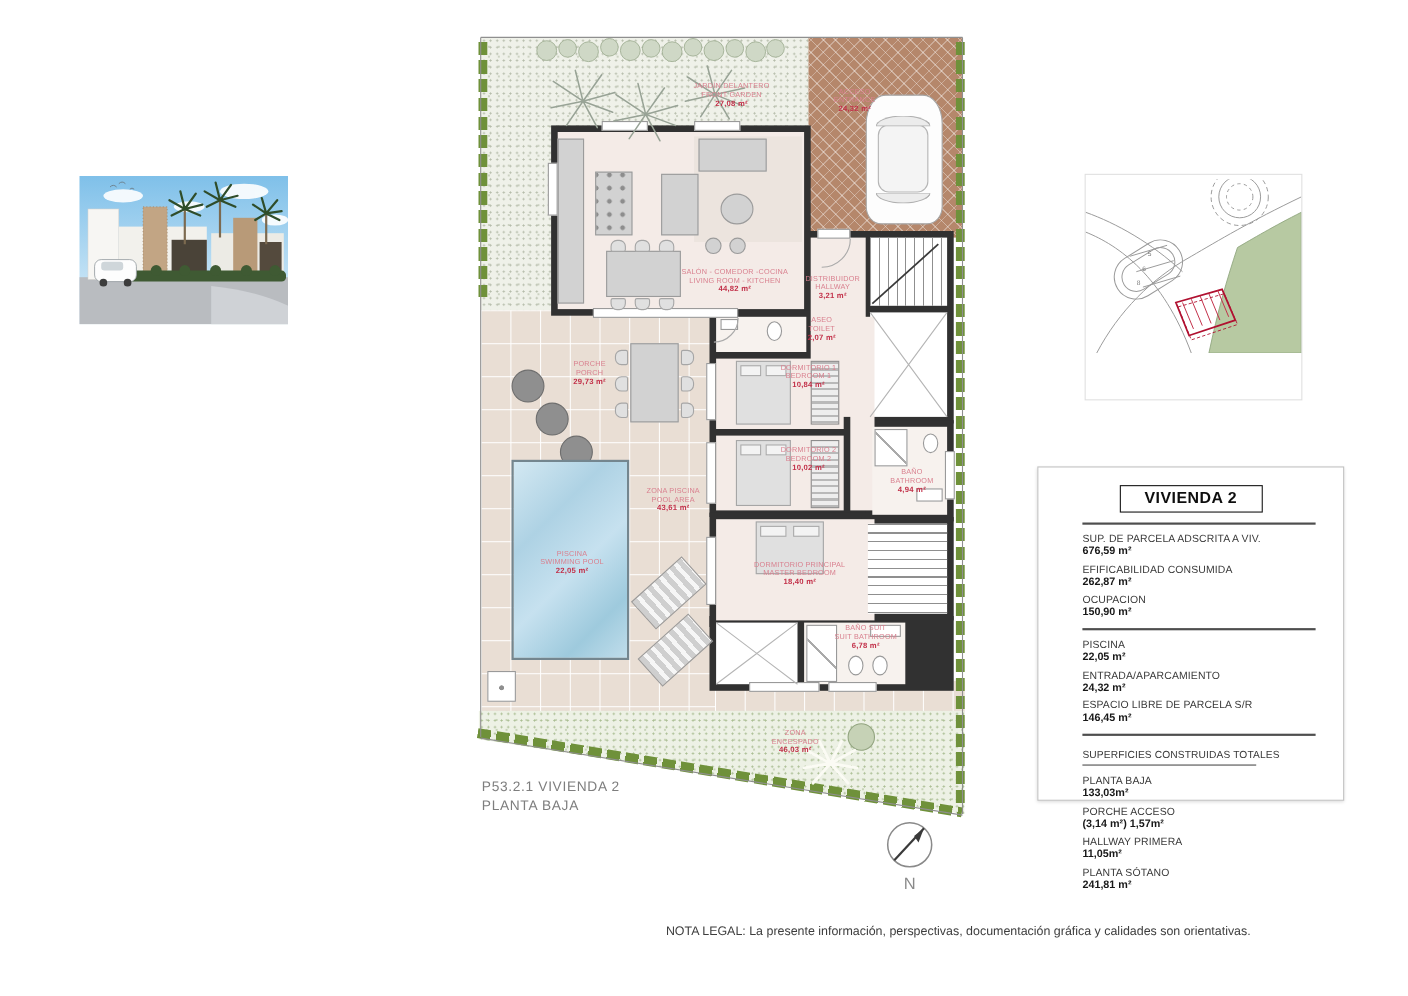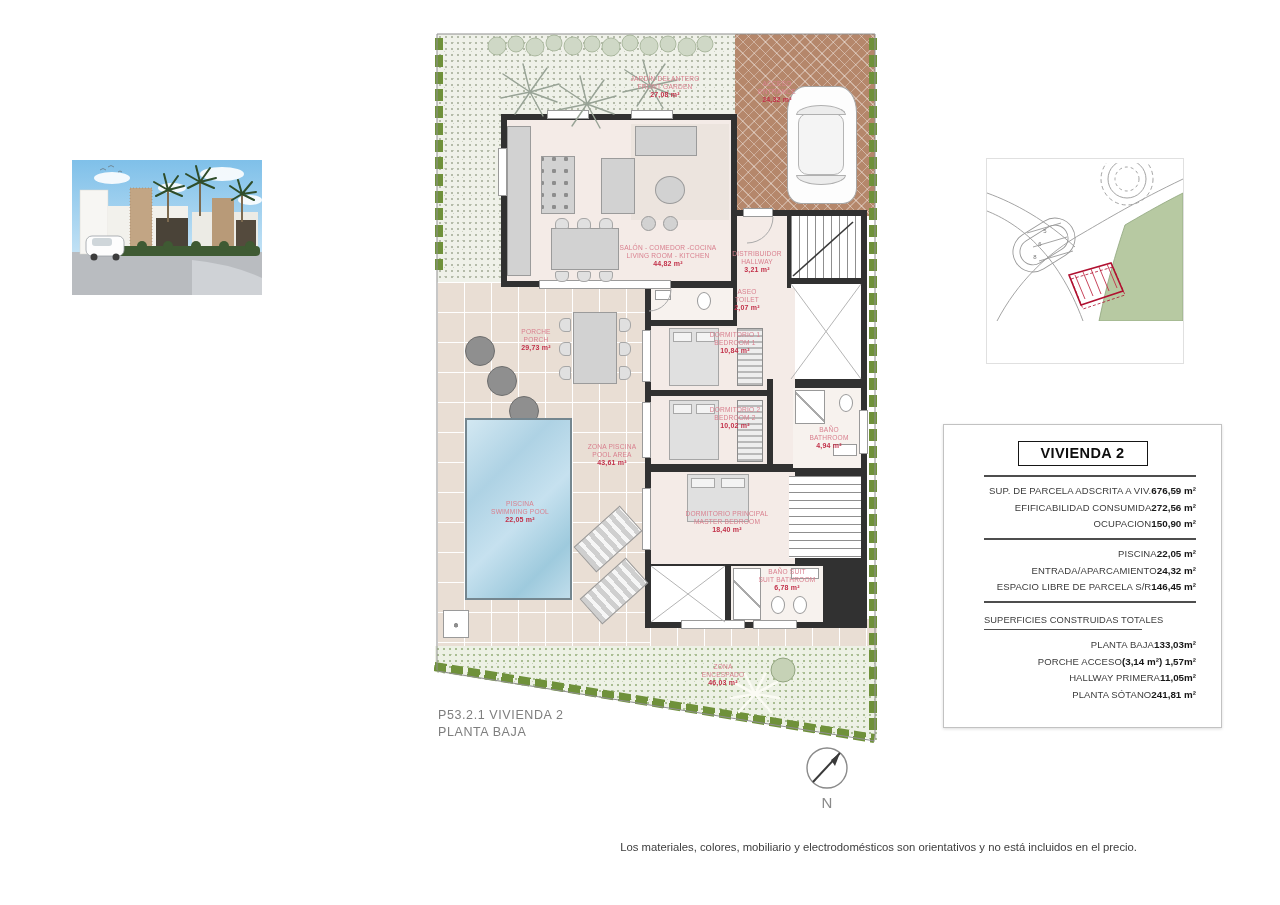--- a/index.html
+++ b/index.html
@@ -61,21 +61,21 @@
   .mapbox { position:absolute; left:986px; top:158px; width:198px; height:206px; background:#fff; border:1px solid #e0e0e0; }
   .mapbox .mtitle { text-align:center; font-weight:bold; color:#2e2e2e; font-size:12.5px; line-height:16px; padding-top:9px; letter-spacing:.2px; }
 
   
   .panel { position:absolute; left:943px; top:424px; width:279px; height:304px; background:#fff;
            border:1px solid #c2c2c2; box-shadow:0 1px 3px rgba(0,0,0,.14); color:#3a3a3a; }
   .panel .tbox { width:130px; margin:16px auto 0; border:1.5px solid #161616; text-align:center;
                  font-weight:bold; font-size:14.5px; letter-spacing:.4px; padding:3px 0 4px; color:#0e0e0e; }
   .panel .rule { border-top:2px solid #4e4e4e; margin:9px 25px 0 40px; }
   .panel .rows { margin:8px 25px 0 40px; }
-  .panel .prow { display:flex; justify-content:flex-end; align-items:baseline; margin-bottom:5.5px; }
+  .panel .prow { display:flex; justify-content:flex-end; align-items:baseline; margin-bottom:5.5px;flex-direction:column; }
   .panel .prow .lbl { font-size:9.5px; letter-spacing:.1px; }
   .panel .prow .val { font-size:9.8px; font-weight:bold; color:#181818; white-space:nowrap; }
   .panel .sechead { margin:12px 25px 0 40px; width:158px; border-bottom:1.5px solid #4e4e4e;
                     padding-bottom:4px; font-size:9.3px; letter-spacing:.1px; white-space:nowrap; }
 
   
   .legal { position:absolute; right:143px; top:840px; width:780px; text-align:right;
            color:#3d3d3d; font-size:11.3px; line-height:14.6px; }
 </style>
 </head>
@@ -407,21 +407,21 @@
 <div class="panel">
   <div class="tbox">VIVIENDA 2</div>
   <div class="rule"></div>
   <div class="rows">
     <div class="prow">
       <span class="lbl">SUP. DE PARCELA ADSCRITA A VIV.</span>
       <span class="val">676,59 m²</span>
     </div>
     <div class="prow">
       <span class="lbl">EFIFICABILIDAD CONSUMIDA</span>
-      <span class="val">272,56 m²</span>
+      <span class="val">262,87 m²</span>
     </div>
     <div class="prow">
       <span class="lbl">OCUPACION</span>
       <span class="val">150,90 m²</span>
     </div>
   </div>
   <div class="rule"></div>
   <div class="rows">
     <div class="prow">
       <span class="lbl">PISCINA</span>
@@ -452,16 +452,16 @@
       <span class="val">11,05m²</span>
     </div>
     <div class="prow">
       <span class="lbl">PLANTA SÓTANO</span>
       <span class="val">241,81 m²</span>
     </div>
   </div>
 </div>
 
 <div class="legal">
-  <div>Los materiales, colores, mobiliario y electrodomésticos son orientativos y no está incluidos en el precio.</div>
+  <div>NOTA LEGAL: La presente información, perspectivas, documentación gráfica y calidades son orientativas.</div>
 </div>
 
 </div>
 
 </body></html>

